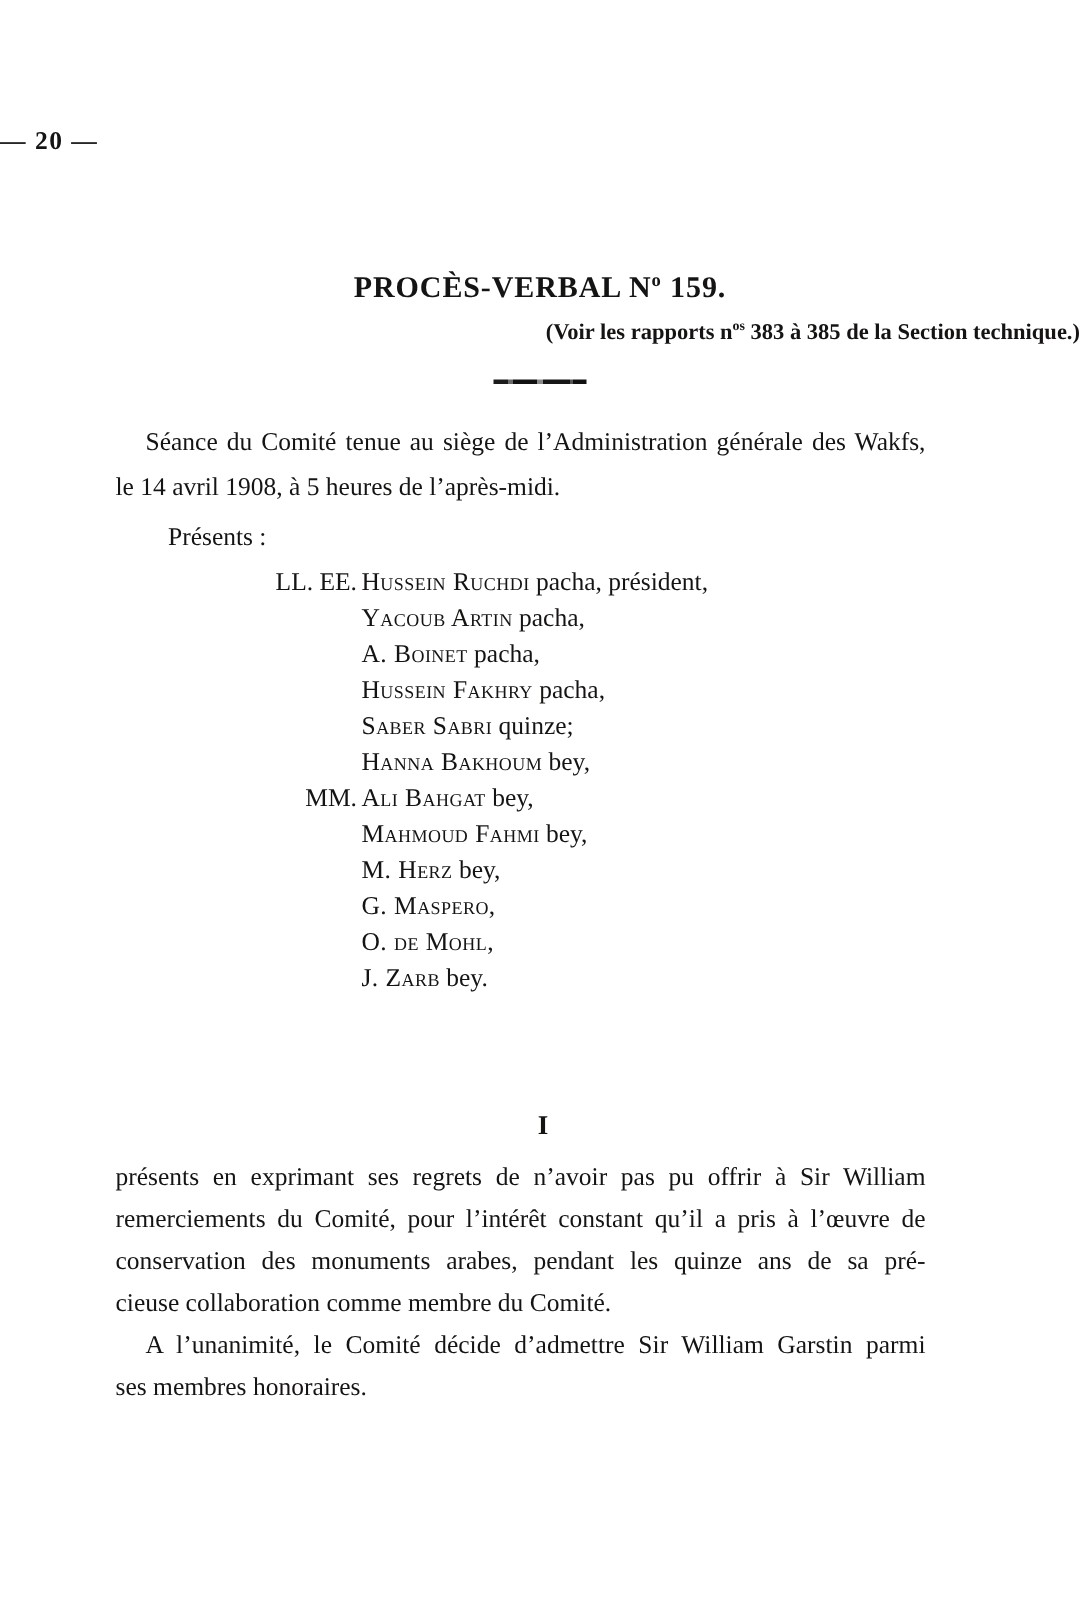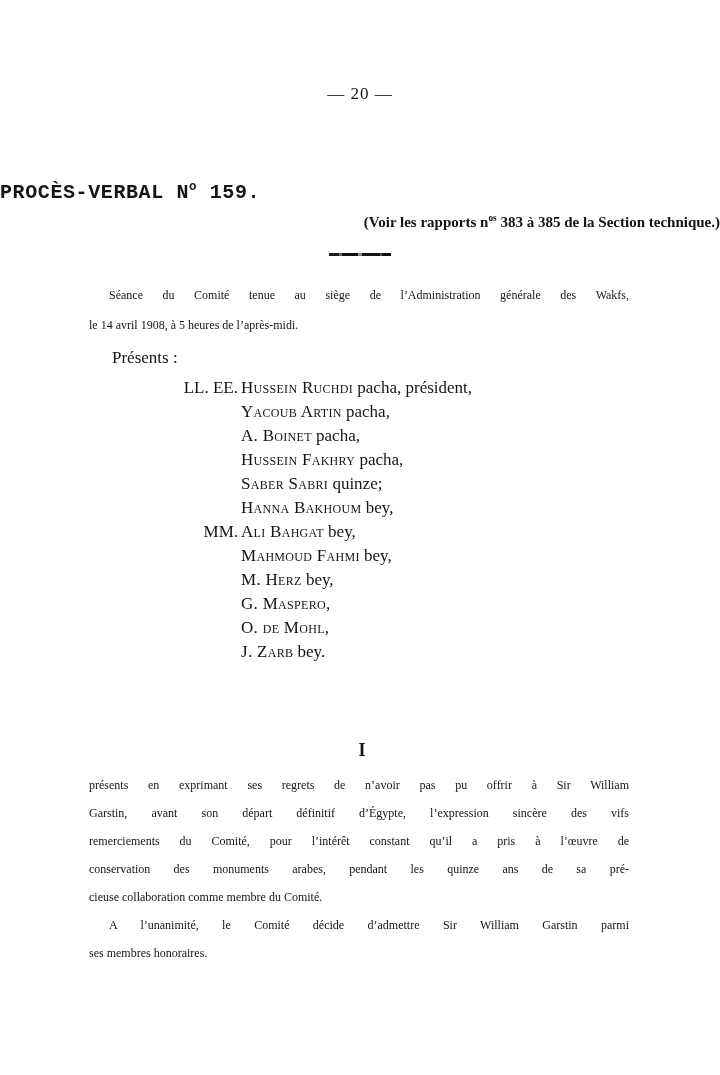--- a/index.html
+++ b/index.html
@@ -15,33 +15,31 @@
     margin: 0 auto;
     background: #ffffff;
     color: #161412;
     font-family: "Liberation Serif", "DejaVu Serif", serif;
     overflow: hidden;
   }
   .abs { position: absolute; }
 
   #pagenum {
     top: 84px; left: 0; width: 720px;
-    text-align: center;
     font-size: 17px;
-    font-weight: normal;
+    font-weight: bold;
     letter-spacing: 1px;
   }
 
   #title {
     top: 181px; left: 0; width: 720px;
-    text-align: left;
+    text-align: center;
     font-size: 20px;
     font-weight: bold;
     letter-spacing: 0.6px;
-    font-family: Liberation Mono, monospace;
   }
   #title sup, #subtitle sup {
     font-size: 62%;
     vertical-align: super;
     line-height: 0;
   }
 
   #subtitle {
     top: 214px; left: 0; width: 720px;
     text-align: right;
@@ -53,24 +51,24 @@
     top: 253px; left: 329px;
     width: 62px; height: 3px;
     background:
       linear-gradient(90deg,
         #1c1c1c 0 16%, #6a6a6a 16% 21%,
         #111 21% 47%, #8a8a8a 47% 53%,
         #161616 53% 82%, #555 82% 86%, #111 86% 100%);
   }
 
   .bodytext {
-    font-size: 12px;
+    font-size: 17px;
     line-height: 28px;
     width: 540px;
-    left: 89px;
+    left: 77px;
   }
   #intro { top: 280px; line-height: 30px; }
   #excuses { top: 669px; }
   #bodypars { top: 771px; }
 
   .line { width: 540px; }
   .jl { text-align: justify; text-align-last: justify; }
   .ll { text-align: left; }
   .ind { text-indent: 20px; }
 
@@ -137,21 +135,20 @@
     <div class="att-row"><span class="att-prefix"></span><span class="att-name">G. Maspero</span><span class="att-title">,</span></div>
     <div class="att-row"><span class="att-prefix"></span><span class="att-name">O. de Mohl</span><span class="att-title">,</span></div>
     <div class="att-row"><span class="att-prefix"></span><span class="att-name">J. Zarb</span><span class="att-title"> bey.</span></div>
   </div>
 
 
   <div id="section-heading" class="abs">I</div>
 
   <div id="bodypars" class="abs bodytext">
     <div class="line jl">présents en exprimant ses regrets de n’avoir pas pu offrir à Sir William</div>
-    <div class="line jl">Garstin, avant son départ définitif d’Égypte, l’expression sincère des vifs</div>
     <div class="line jl">remerciements du Comité, pour l’intérêt constant qu’il a pris à l’œuvre de</div>
     <div class="line jl">conservation des monuments arabes, pendant les quinze ans de sa pré-</div>
     <div class="line ll">cieuse collaboration comme membre du Comité.</div>
     <div class="line jl ind">A l’unanimité, le Comité décide d’admettre Sir William Garstin parmi</div>
     <div class="line ll">ses membres honoraires.</div>
   </div>
 
 </div>
 
 </body></html>

